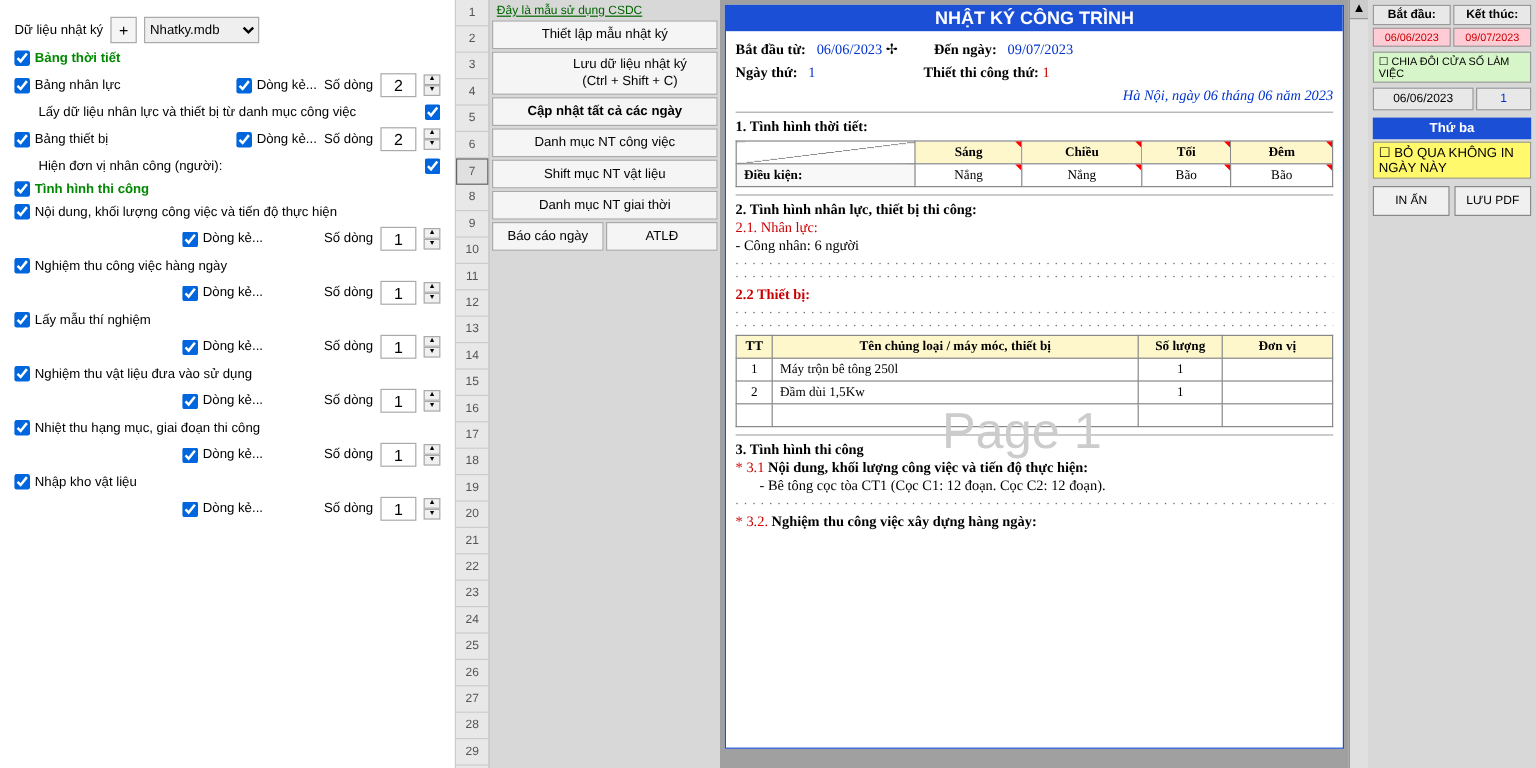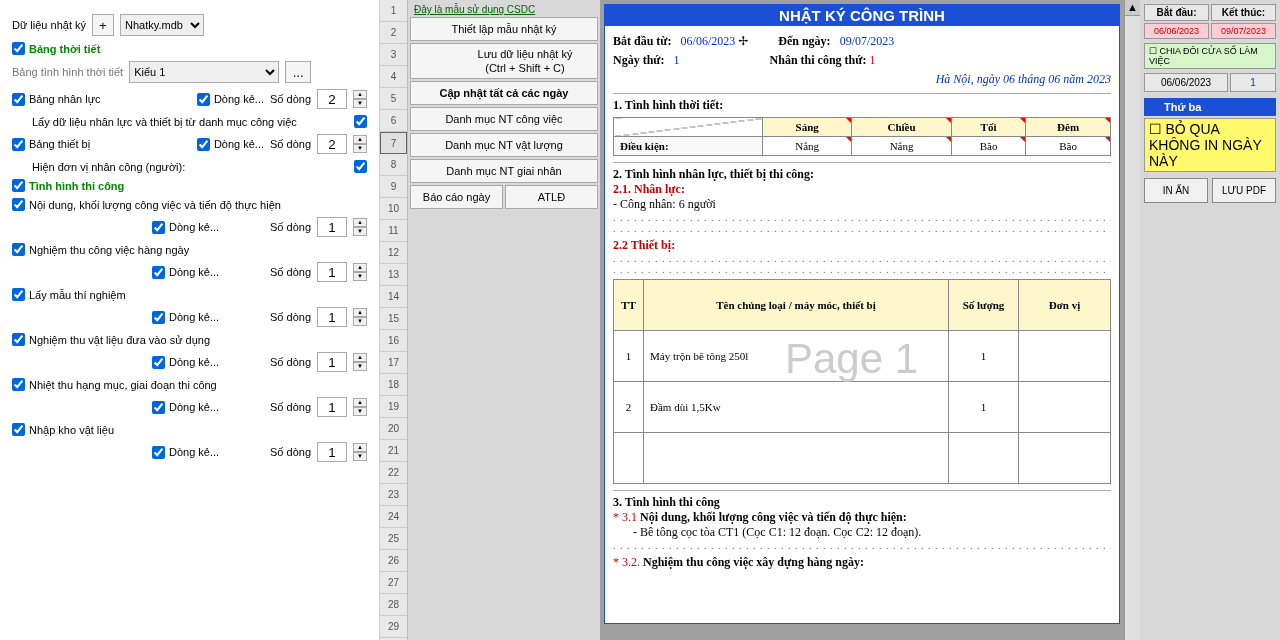--- a/index.html
+++ b/index.html
@@ -26,37 +26,37 @@
 .italic-blue { color: #0033cc; font-style: italic; text-align: right; }
 .section-h { font-weight: bold; margin-top: 6px; border-top: 1px solid #aaa; padding-top: 4px; }
 .wtable { width: 100%; border-collapse: collapse; margin: 4px 0; padding-left: 48px; }
 .wtable td, .wtable th { border: 1px solid #888; padding: 3px 6px; text-align: center; font-size: 11px; }
 .wtable th { background: #fff7cc; font-weight: bold; }
 .wtable .diag { background: linear-gradient(to bottom right, #fff 49%, #888 49%, #888 51%, #fff 51%); }
 .wtable .lab { font-weight: bold; background: #f8f8f8; text-align: left; }
 .corner-red { position: relative; }
 .corner-red::after { content: ''; position: absolute; top: 0; right: 0; border-top: 5px solid red; border-left: 5px solid transparent; }
 .etable { width: 100%; border-collapse: collapse; margin: 4px 0; }
-.etable td, .etable th { border: 1px solid #888; padding: 19px 6px; font-size: 11px; }
+.etable td, .etable th { border: 1px solid #888; padding: 3px 6px; font-size: 11px; }
 .etable th { background: #fff7cc; font-weight: bold; text-align: center; }
 .etable .tc { text-align: center; }
 .dots { color: #666; letter-spacing: 1px; font-size: 10px; white-space: nowrap; overflow: hidden; }
 .watermark { position: absolute; top: 330px; left: 180px; font-size: 42px; color: #ccc; pointer-events: none; font-family: Arial; }
 .right-panel { width: 140px; background: #d8d8d8; padding: 4px; }
 .rp-head { display: flex; gap: 2px; margin-bottom: 2px; }
 .rp-head div { flex: 1; background: #e8e8e8; border: 1px solid #999; text-align: center; font-weight: bold; padding: 2px; font-size: 10px; }
 .rp-dates { display: flex; gap: 2px; margin-bottom: 4px; }
 .rp-dates div { flex: 1; background: #ffccd5; border: 1px solid #999; text-align: center; padding: 2px; font-size: 9px; color: #cc0000; }
 .rp-chk { background: #d6f5c9; border: 1px solid #999; padding: 2px 4px; font-size: 9px; margin-bottom: 4px; }
 .rp-sel { display: flex; gap: 2px; margin-bottom: 6px; }
 .rp-sel div { background: #e8e8e8; border: 1px solid #999; text-align: center; padding: 3px; font-size: 10px; }
 .rp-sel .d { flex: 2; }
 .rp-sel .n { flex: 1; color: #0033cc; }
-.rp-day { background: #1a4fd6; color: #fff; font-weight: bold; padding: 3px 20px; margin-bottom: 2px; }
-.rp-skip { background: #fff96b; border: 1px solid #999; padding: 2px 4px; font-size: 14px; margin-bottom: 6px; }
+.rp-day { background: #1a4fd6; color: #fff; font-weight: bold; padding: 3px 20px; margin-bottom: 2px; text-align: center; }
+.rp-skip { background: #fff96b; border: 1px solid #999; padding: 2px 4px; font-size: 11px; margin-bottom: 6px; }
 .rp-btns { display: flex; gap: 4px; }
 .rp-btns button { flex: 1; padding: 6px 2px; font-size: 10px; background: #f0f0f0; border: 1px solid #888; cursor: pointer; }
 .scrollbar { width: 16px; background: #e0e0e0; border-left: 1px solid #999; }
 .scroll-up { height: 16px; background: #ccc; text-align: center; line-height: 14px; border-bottom: 1px solid #999; }
 .lrow { display: flex; align-items: center; gap: 6px; margin: 6px 0; flex-wrap: wrap; }
 .lrow label { display: flex; align-items: center; gap: 4px; }
 .lrow input[type=checkbox] { accent-color: #0066dd; width: 13px; height: 13px; }
 .lrow .sp { margin-left: auto; }
 .green { color: #008800; font-weight: bold; }
 .grey { color: #777; }
@@ -69,35 +69,30 @@
 .indent1 { padding-left: 20px; }
 .indent2 { padding-left: 140px; }
 </style>
 </head>
 <body>
 
 <div class="left-panel">
   <div class="lrow">
     <span>Dữ liệu nhật ký</span>
     <button class="addbtn">+</button>
-    <select style="width:84px"><option>Nhatky.mdb</option></select>
+    <select style="width:96px"><option>Nhatky.mdb</option></select>
   </div>
 
   <div class="lrow">
       <label>
         <input type="checkbox" checked="" style="">
         <span class="green">Bảng thời tiết</span>
       </label>
     </div>
 
-  <div class="lrow">
-    <span class="grey">Bảng tình hình thời tiết</span>
-    <select style="width:150px"><option>Kiểu 1</option></select>
-    <button class="dotbtn">...</button>
-  </div>
 
   <div class="lrow">
     <label>
         <input type="checkbox" checked="" style="">
         <span>Bảng nhân lực</span>
       </label>
     <label class="sp">
         <input type="checkbox" checked="" style="">
         <span>Dòng kẻ...</span>
       </label>
@@ -291,40 +286,40 @@
       <div class="rownum">29</div>
       <div class="rownum">30</div>
     </div>
   <div class="btn-col">
     <a class="link-top">Đây là mẫu sử dụng CSDC</a>
     <button class="mbtn">Thiết lập mẫu nhật ký</button>
     <button class="mbtn tall" style="white-space:pre-line">Lưu dữ liệu nhật ký
 (Ctrl + Shift + C)</button>
     <button class="mbtn" style="font-weight:bold">Cập nhật tất cả các ngày</button>
     <button class="mbtn">Danh mục NT công việc</button>
-    <button class="mbtn">Danh mục NT vật lượng</button>
-    <button class="mbtn">Danh mục NT giai nhân</button>
+    <button class="mbtn">Shift mục NT vật liệu</button>
+    <button class="mbtn">Danh mục NT giai thời</button>
     <div class="btn-row">
       <button class="mbtn">Báo cáo ngày</button>
       <button class="mbtn">ATLĐ</button>
     </div>
   </div>
 </div>
 
 <div class="doc-area">
   <div class="doc">
     <div class="doc-title">NHẬT KÝ CÔNG TRÌNH</div>
     <div class="doc-body">
       <div class="doc-row">
         <span><b>Bắt đầu từ:</b>&nbsp;&nbsp;&nbsp;<span class="blue">06/06/2023</span> <span>✢</span></span>
         <span><b>Đến ngày:</b>&nbsp;&nbsp;&nbsp;<span class="blue">09/07/2023</span></span>
       </div>
       <div class="doc-row">
         <span><b>Ngày thứ:</b>&nbsp;&nbsp;&nbsp;<span class="blue">1</span></span>
-        <span style="margin-left:60px"><b>Nhân thi công thứ:</b>&nbsp;<span class="redt">1</span></span>
+        <span style="margin-left:60px"><b>Thiết thi công thứ:</b>&nbsp;<span class="redt">1</span></span>
       </div>
       <div class="italic-blue">Hà Nội, ngày 06 tháng 06 năm 2023</div>
 
       <div class="section-h">1.   Tình hình thời tiết:</div>
       <table class="wtable">
         <tbody>
             <tr>
               <th class="diag"></th>
               <th class="corner-red">Sáng</th>
               <th class="corner-red">Chiều</th>
@@ -335,21 +330,21 @@
               <td class="lab">Điều kiện:</td>
               <td class="corner-red">Nắng</td>
               <td class="corner-red">Nắng</td>
               <td class="corner-red">Bão</td>
               <td class="corner-red">Bão</td>
             </tr>
       </tbody>
         </table>
 
       <div class="section-h">2.   Tình hình nhân lực, thiết bị thi công:</div>
-      <div class="redt" style="font-weight:bold">2.1. Nhân lực:</div>
+      <div class="redt" style="font-weight:normal">2.1. Nhân lực:</div>
       <div>- Công nhân: 6 người</div>
       <div class="dots">. . . . . . . . . . . . . . . . . . . . . . . . . . . . . . . . . . . . . . . . . . . . . . . . . . . . . . . . . . . . . . . . . . . . . . . . . . . . . . . . . . . . . .</div>
       <div class="dots">. . . . . . . . . . . . . . . . . . . . . . . . . . . . . . . . . . . . . . . . . . . . . . . . . . . . . . . . . . . . . . . . . . . . . . . . . . . . . . . . . . . . . .</div>
       <div class="redt" style="font-weight:bold;margin-top:4px">2.2 Thiết bị:</div>
       <div class="dots">. . . . . . . . . . . . . . . . . . . . . . . . . . . . . . . . . . . . . . . . . . . . . . . . . . . . . . . . . . . . . . . . . . . . . . . . . . . . . . . . . . . . . .</div>
       <div class="dots">. . . . . . . . . . . . . . . . . . . . . . . . . . . . . . . . . . . . . . . . . . . . . . . . . . . . . . . . . . . . . . . . . . . . . . . . . . . . . . . . . . . . . .</div>
 
       <div class="watermark">Page 1</div>
 
       <table class="etable">

